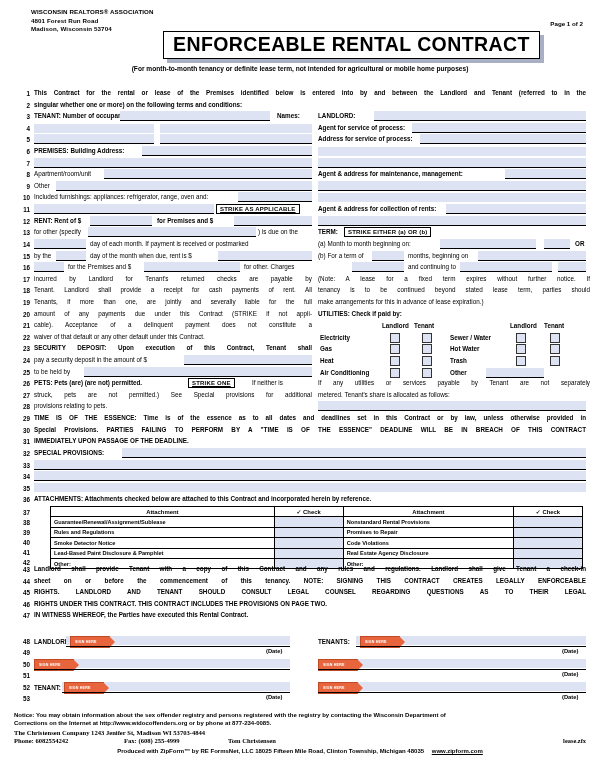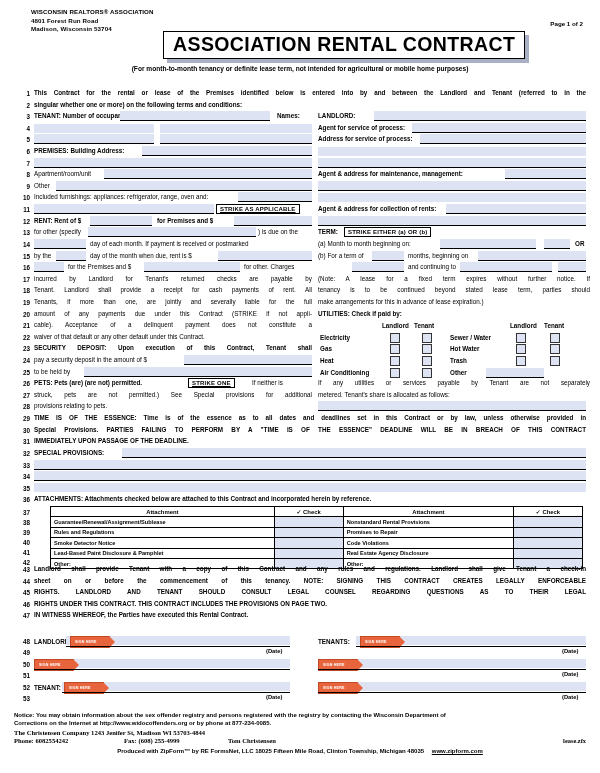--- a/index.html
+++ b/index.html
@@ -84,21 +84,21 @@
 
 <div class="page">
 
   <div class="hdr">
     <div>WISCONSIN REALTORS® ASSOCIATION</div>
     <div>4801 Forest Run Road</div>
     <div>Madison,  Wisconsin  53704</div>
   </div>
   <div class="pageof">Page 1 of 2</div>
   <div class="titlewrap">
-    <div class="titlebox">ASSOCIATION RENTAL CONTRACT</div>
+    <div class="titlebox">ENFORCEABLE RENTAL CONTRACT</div>
   </div>
   <div class="subtitle">(For month-to-month tenancy or definite lease term, not intended for agricultural or mobile home purposes)</div>
 
   <div class="lines">
 
     <div class="row">
       <span class="ln">1</span>
       <span style="position:absolute;left:34px;top:1px;width:552px;font-size:6.3px;font-weight:bold;text-align:justify;text-align-last:justify;">This Contract for the rental or lease of the Premises identified below is entered into by and between the Landlord and Tenant (referred to in the</span>
     </div>
 

